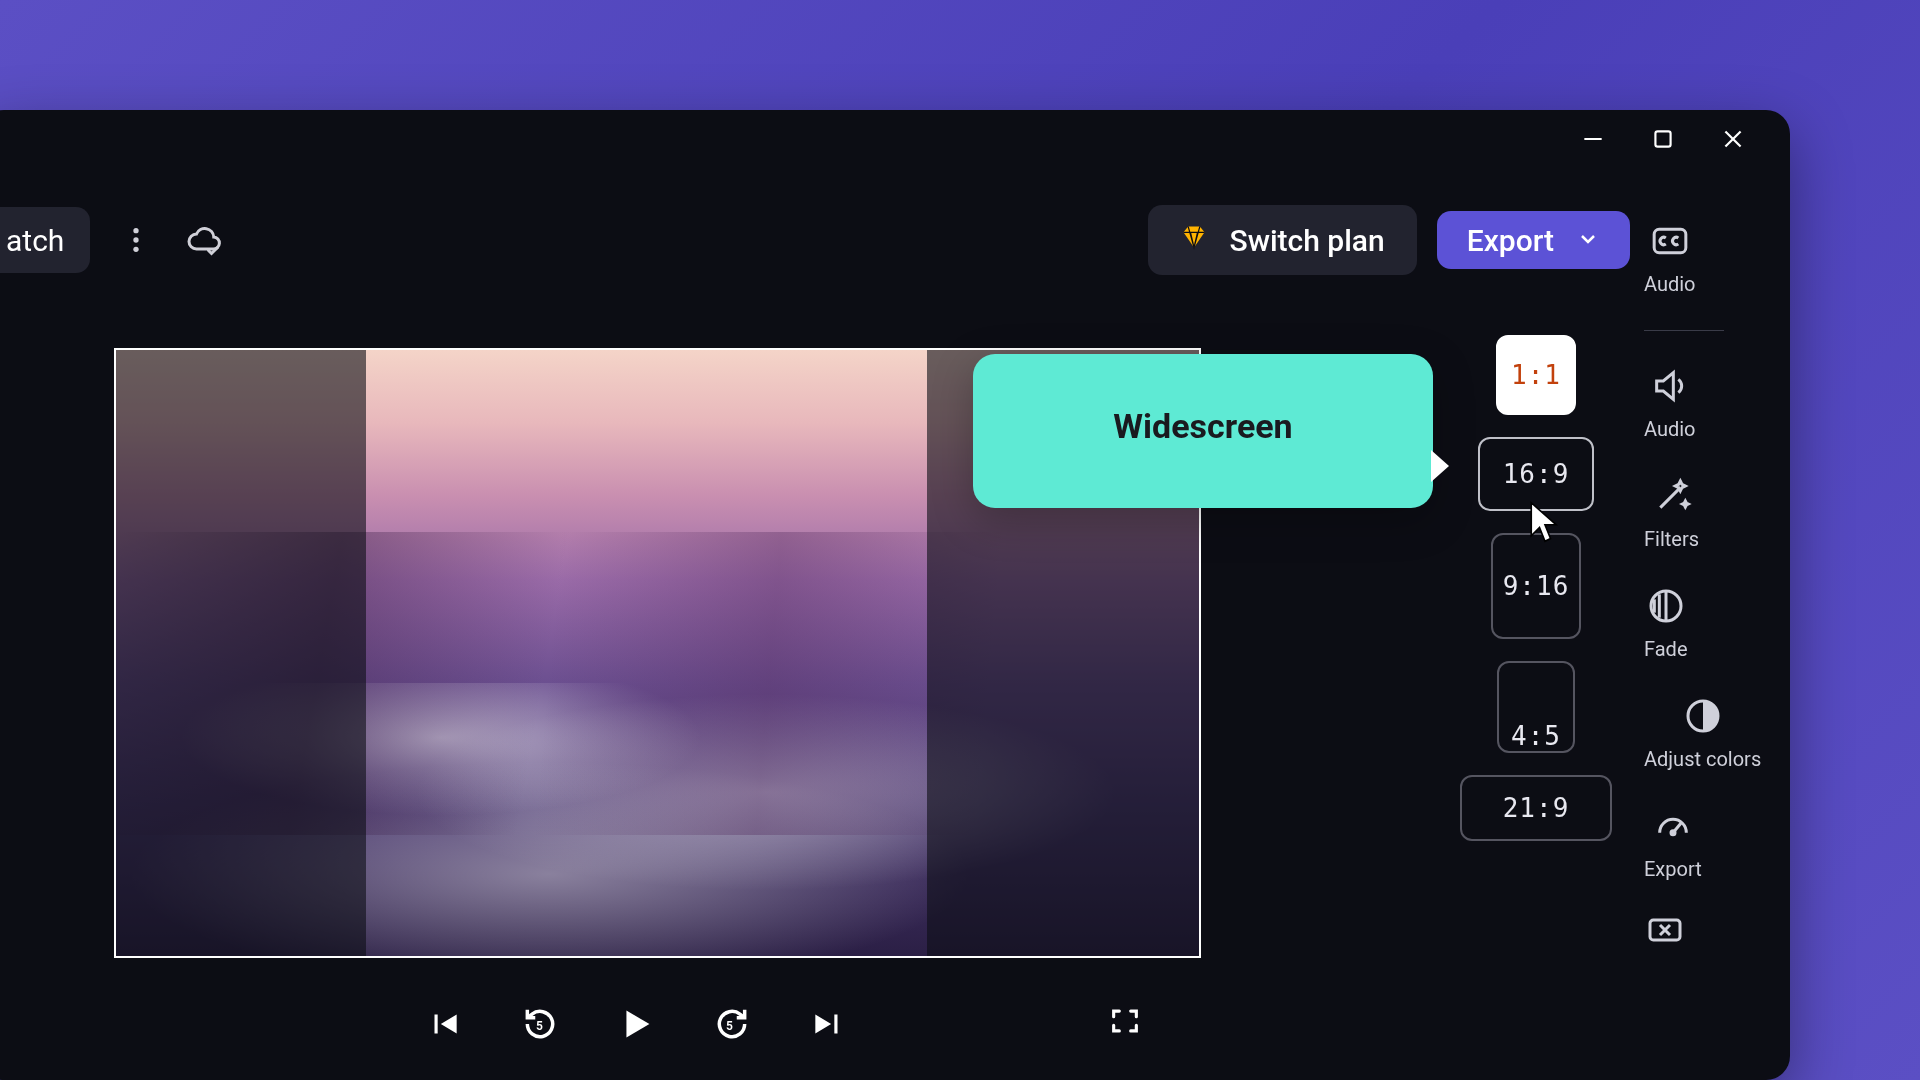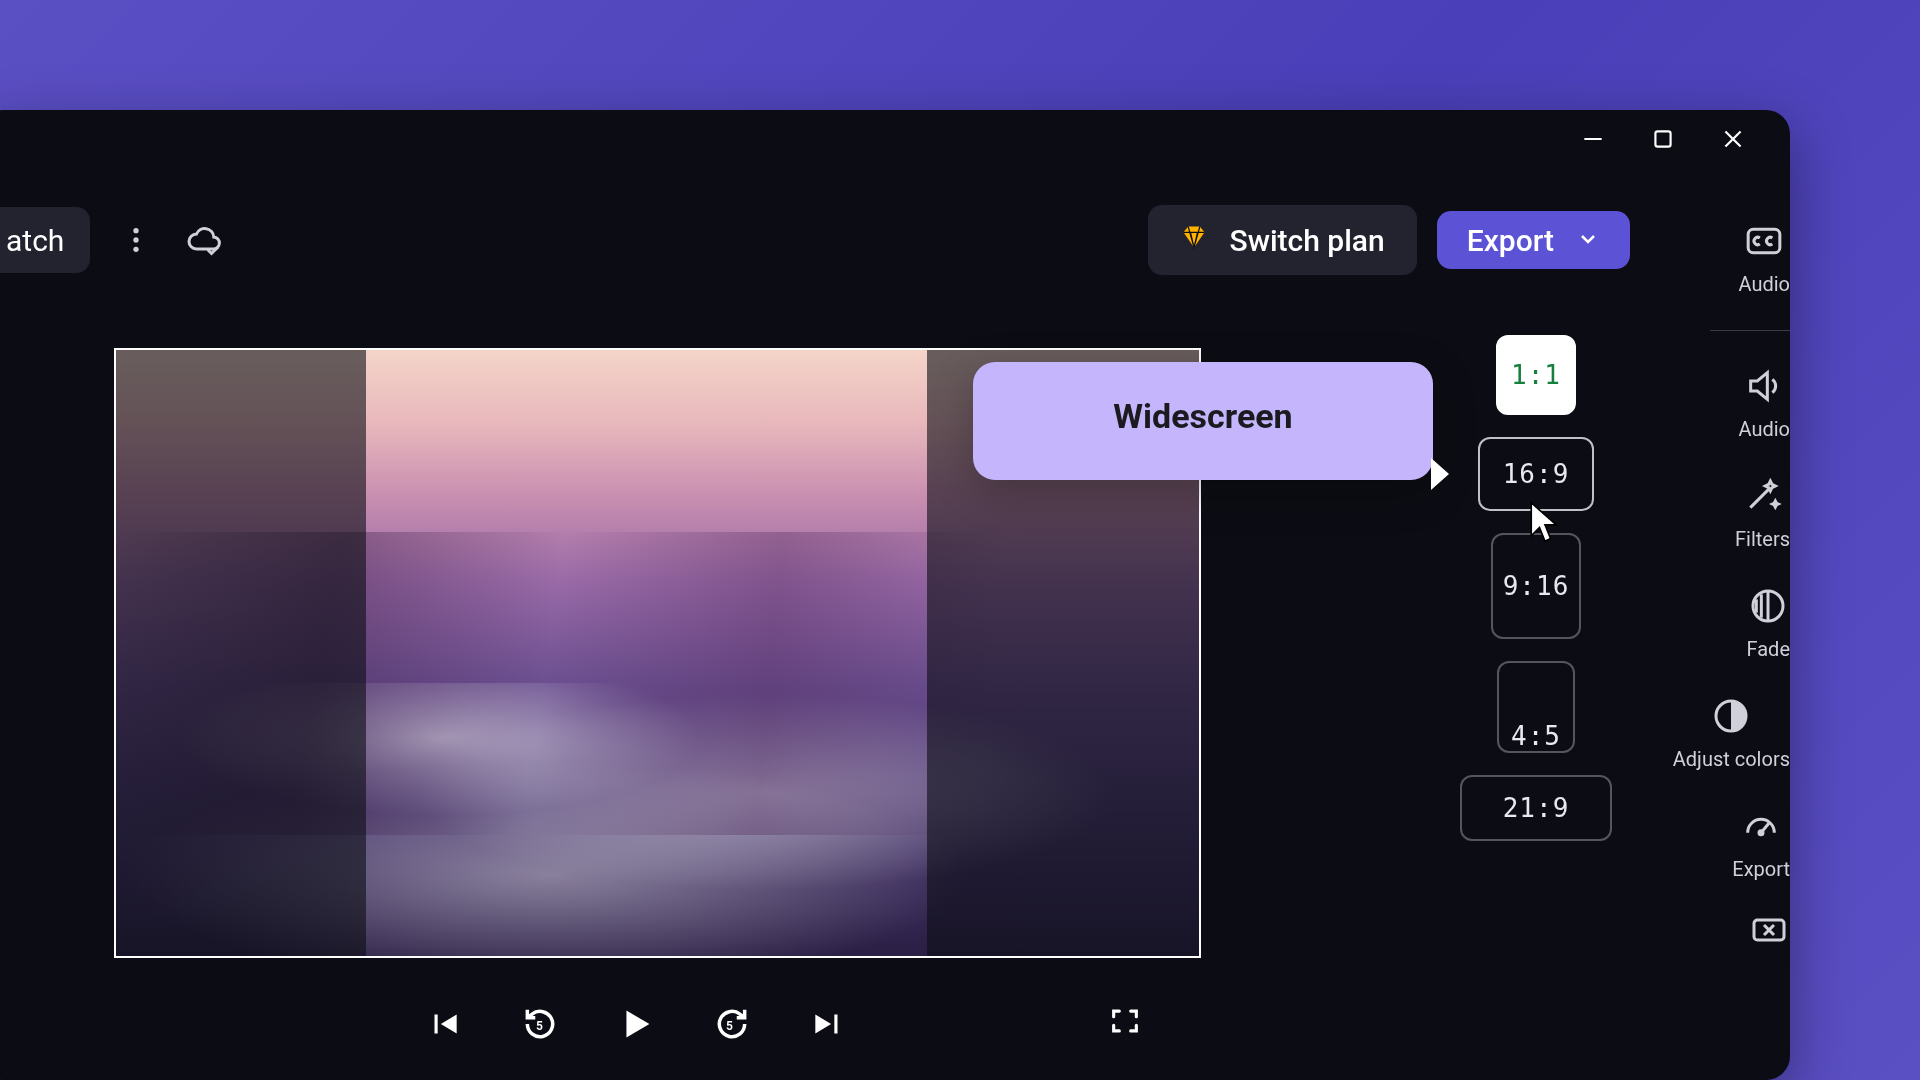--- a/index.html
+++ b/index.html
@@ -144,36 +144,36 @@
     border: 2px solid #555560;
     border-radius: 12px;
     display:flex; align-items:center; justify-content:center;
     font-family: "Consolas", monospace;
     font-size: 26px;
     color: #e8e8f0;
     background: transparent;
     cursor:pointer;
     letter-spacing: 1px;
   }
-  .ratio-btn.light { background:#ffffff; color:#15803d; border-color:#ffffff; }
+  .ratio-btn.light { background:#ffffff; color:#c2410c; border-color:#ffffff; }
   .ratio-btn.ring { border-color:#bfc0c8; border-width:2px;text-align:right; }
   .r-11 { width:80px; height:80px; }
   .r-169 { width:116px; height:74px; }
   .r-916 { width:90px; height:106px; }
   .r-45 { width:78px; height:92px;align-items:flex-end; }
   .r-219 { width:152px; height:66px; }
 
   .tooltip {
     position:absolute;
     left: 993px;
-    top: 252px;
+    top: 244px;
     width: 460px;
-    background: #c4b5fd;
+    background: #5eead4;
     border-radius: 22px;
-    padding: 34px 36px;
+    padding: 52px 36px;
     box-shadow: 0 12px 40px rgba(0,0,0,0.25);
     color: #1a1a1f;
     text-align:center;
   }
   .tooltip h3 { font-size: 34px; font-weight: 700; margin-bottom: 10px; }
   .tooltip p { font-size: 28px; color: #3f3f46; line-height:1.35; }
   .tooltip::after {
     content:"";
     position:absolute;
     right: -16px;
@@ -189,21 +189,21 @@
     left: 1548px; top: 390px;
     width: 34px; height: 44px;
     pointer-events:none;
   }
 
   .right-rail {
     position:absolute;
     right: 0; top: 110px;
     width: 146px;
     display:flex; flex-direction:column;
-    align-items:flex-end;
+    align-items:flex-start;
     gap: 34px;
     padding-top: 0;
   }
   .rail-item {
     display:flex; flex-direction:column; align-items:center; gap:10px;
     color:#cfd0da; cursor:pointer;
   }
   .rail-item .icon { width:42px; height:42px; display:flex; align-items:center; justify-content:center; }
   .rail-item .icon svg { width: 40px; height: 40px; }
   .rail-item span { font-size: 20px; }

